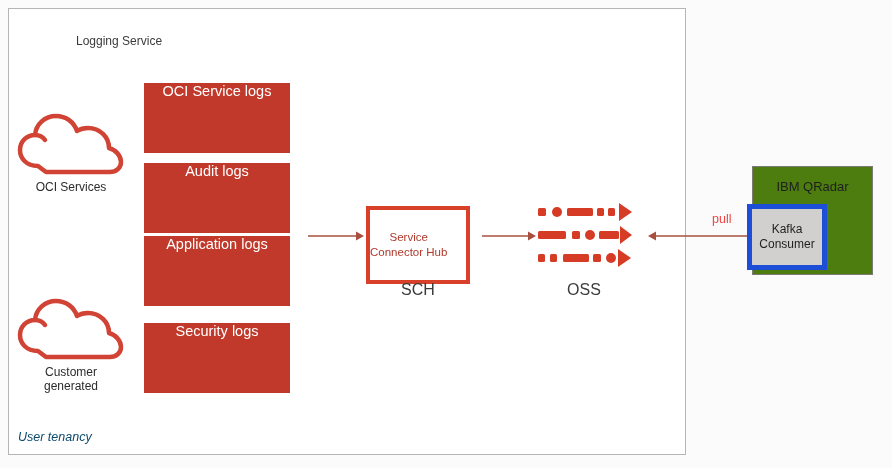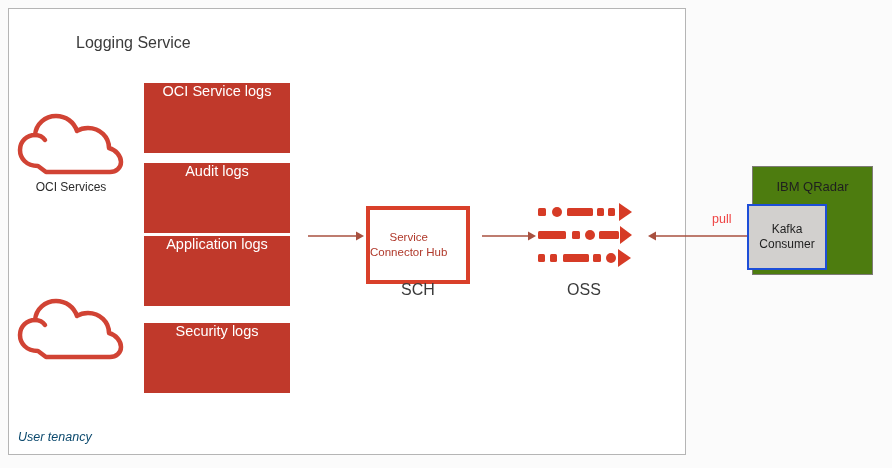--- a/index.html
+++ b/index.html
@@ -41,21 +41,21 @@
     font-style: italic;
     color: #0c4a6e;
     white-space: nowrap;
   }
 
   
   .section-title {
     position: absolute;
     left: 76px;
     top: 34px;
-    font-size: 16px;
+    font-size: 12px;
     color: #3b3b3b;
     white-space: nowrap;
   }
 
   
   .cloud-group {
     position: absolute;
   }
   .cloud-group.oci { left: 16px; top: 110px; width: 110px; }
   .cloud-group.cust { left: 16px; top: 295px; width: 110px; }
@@ -163,21 +163,21 @@
     color: #1f1f1f;
     white-space: nowrap;
   }
   .kafka-box {
     position: absolute;
     left: 747px;
     top: 204px;
     width: 80px;
     height: 66px;
     background: #d2d0ce;
-    border: 2px solid #1d4ed8;
+    border: 5px solid #1d4ed8;
     box-sizing: border-box;
     display: flex;
     align-items: center;
     justify-content: center;
     text-align: center;
     font-size: 12px;
     color: #1f1f1f;
     line-height: 1.25;
     white-space: pre-line;
   }
@@ -201,20 +201,22 @@
     <div class="cloud-label">OCI Services</div>
   </div>
 
   <div class="cloud-group cust">
     <svg class="cloud-svg" width="110" height="66" viewBox="0 0 110 66">
       <path d="M22 56 C10 56 4 48 4 40 C4 31 11 25 19 25 C20 14 29 6 40 6
                C50 6 58 12 61 21 C64 19 68 18 72 18 C84 18 93 27 93 38
                C100 40 105 46 105 52 C105 58 100 62 94 62 L30 62 Z" fill="none" stroke="#d14334" stroke-width="4.5" stroke-linejoin="round"></path>
       <path d="M19 25 C23 25 27 27 29 30" fill="none" stroke="#d14334" stroke-width="4.5" stroke-linecap="round"></path>
     </svg>
+    <div class="cloud-label">Customer
+generated</div>
   </div>
 
   <div class="log-box b0">
     <span>OCI Service logs</span>
   </div>
   <div class="log-box b1">
     <span>Audit logs</span>
   </div>
   <div class="log-box b2">
     <span>Application logs</span>

